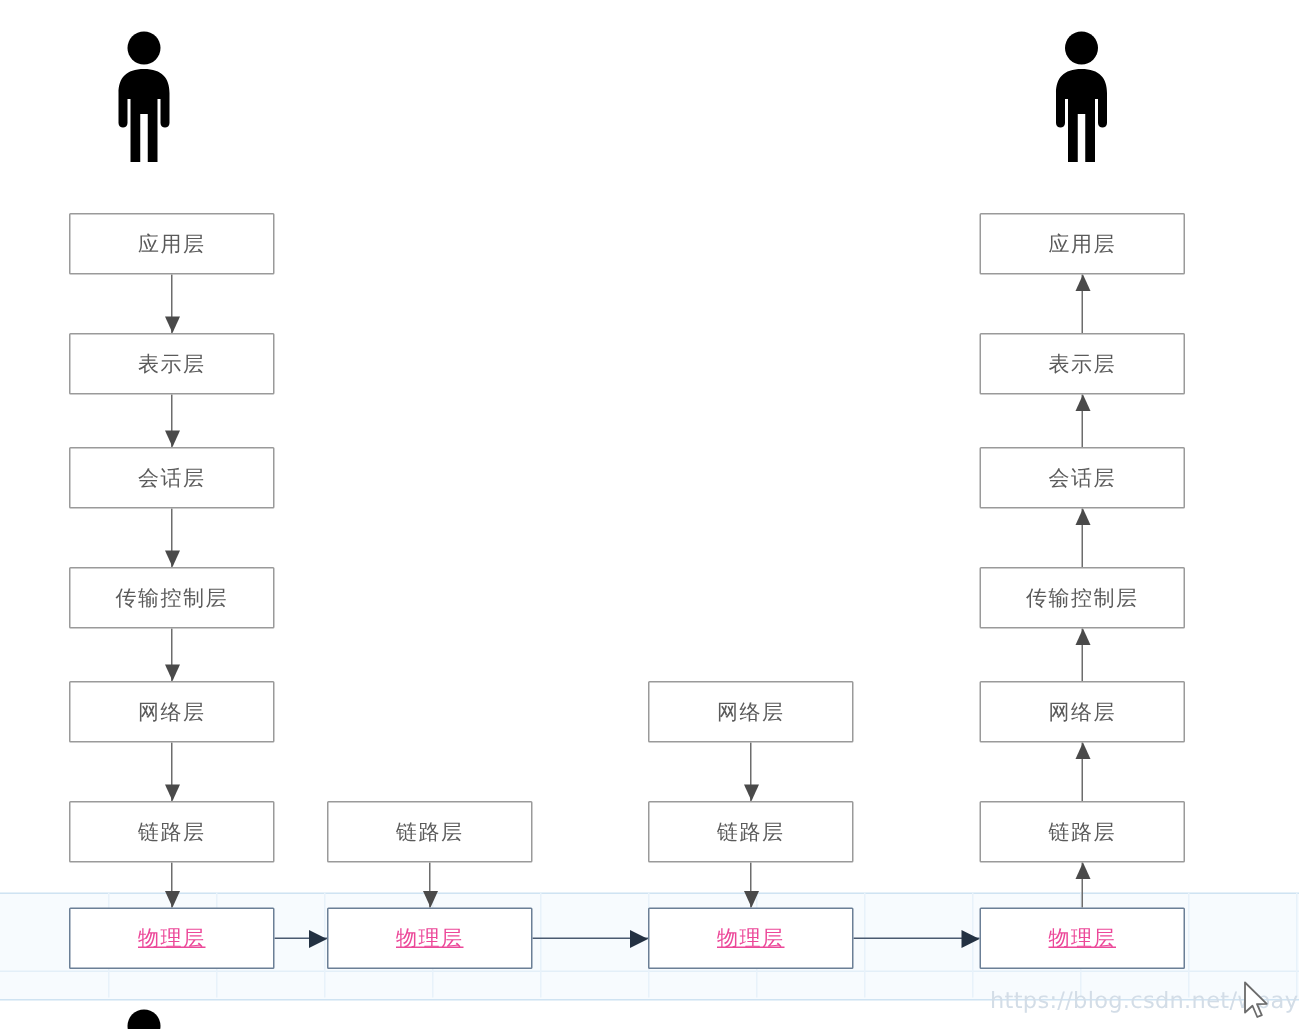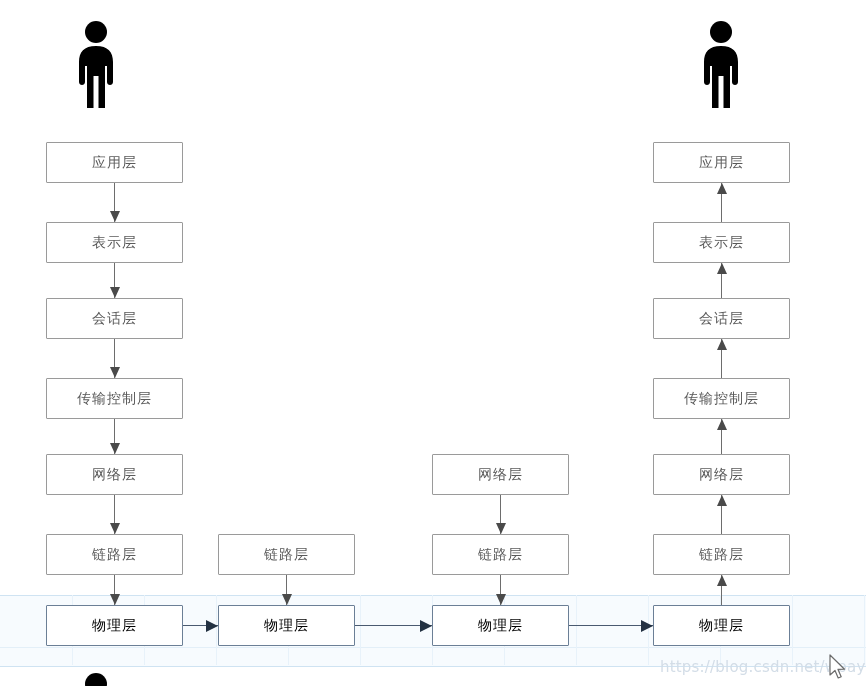--- a/index.html
+++ b/index.html
@@ -50,21 +50,22 @@
     display: flex;
     align-items: center;
     justify-content: center;
     color: #5a5a5a;
     font-size: 14px;
     letter-spacing: 1px;
     white-space: nowrap;
   }
   .box.phys {
     border-color: #6b7f96;
-    color: #000000;
+    color: #ec4899;
+    text-decoration: underline;
   }
 
   
   .vline {
     position: absolute;
     width: 1px;
     background: #6d6d6d;
   }
   .vhead-down, .vhead-up {
     position: absolute;

